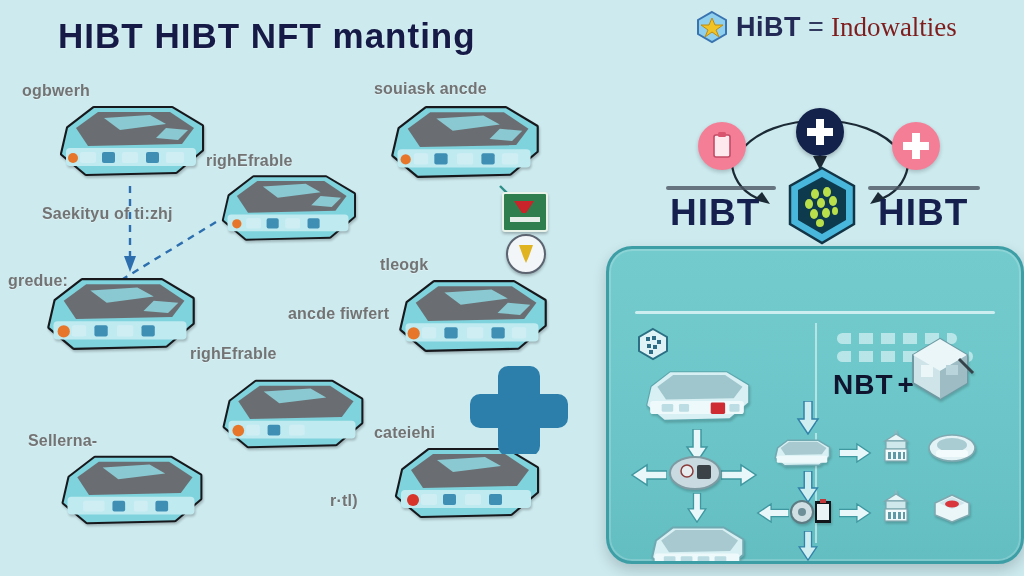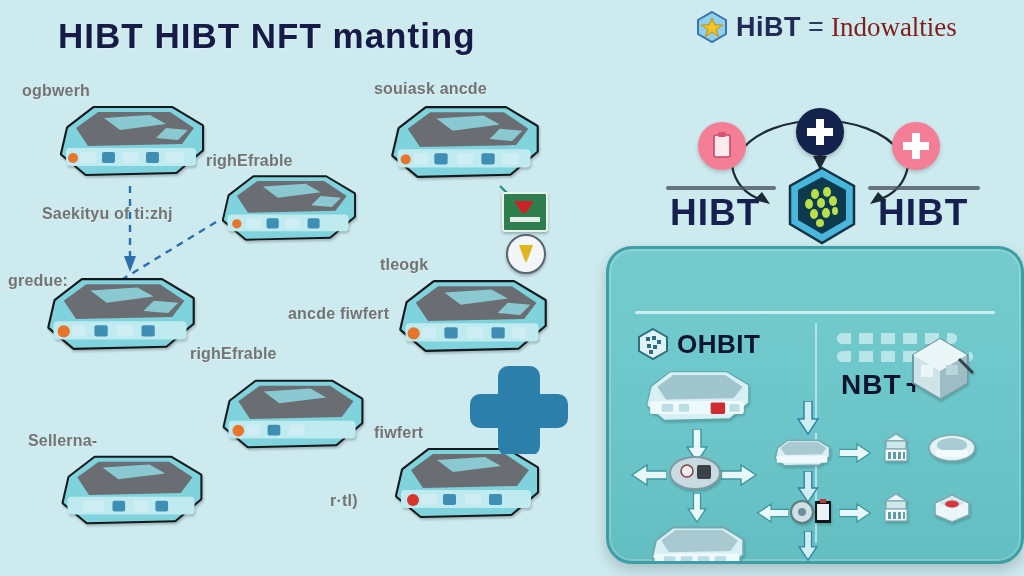--- a/index.html
+++ b/index.html
@@ -91,21 +91,21 @@
     background:rgba(235,250,252,.75);border-radius:2px;
   }
   .col-div{position:absolute;width:2px;background:rgba(240,252,253,.55);}
   #chip-ohbit{
     position:absolute;left:28px;top:78px;display:flex;align-items:center;gap:8px;
   }
   #chip-ohbit .txt{
     font-size:26px;font-weight:800;color:#0d1430;letter-spacing:.5px;
   }
   #nbt-label{
-    position:absolute;left:232px;top:120px;
+    position:absolute;left:224px;top:120px;
     font-size:28px;font-weight:800;color:#10152f;letter-spacing:1px;
     display:flex;align-items:flex-end;gap:4px;
   }
   .ghostline{
     position:absolute;left:228px;height:11px;border-radius:6px;
     background:repeating-linear-gradient(90deg,rgba(225,246,248,.85) 0 14px,rgba(225,246,248,0) 14px 22px);
     opacity:.75;
   }
 
   
@@ -276,21 +276,21 @@
     <path class="top" d="M30,30 L52,14 L124,14 L148,30 L136,46 L42,48 Z"></path>
     <path class="topsheen" d="M56,20 L104,17 L120,26 L72,32 Z"></path>
     <rect class="rim" x="20" y="50" width="130" height="18" rx="4"></rect>
     <rect class="win" x="36" y="54" width="22" height="11" rx="2"></rect>
     <rect class="win2" x="66" y="54" width="13" height="11" rx="2"></rect>
     <rect class="win" x="88" y="54" width="14" height="11" rx="2"></rect>
     <rect class="win2" x="110" y="54" width="13" height="11" rx="2"></rect>
   </svg>
 
   <div class="abs" style="left:374px;top:424px;">
-    <span class="label">fiwfert</span>
+    <span class="label">cateiehi</span>
   </div>
   <svg class="abs token" style="left:378px;top:440px;" width="176" height="86" viewBox="0 0 170 86">
     <path class="ink" d="M22,30 L48,10 L126,10 L156,28 L156,52 L130,74 L40,76 L16,56 Z"></path>
     <path class="body" d="M22,30 L48,10 L126,10 L156,28 L156,52 L130,74 L40,76 L16,56 Z"></path>
     <path class="top" d="M30,30 L52,14 L124,14 L148,30 L136,46 L42,48 Z"></path>
     <path class="topsheen" d="M56,20 L104,17 L120,26 L72,32 Z"></path>
     <rect class="rim" x="20" y="50" width="130" height="18" rx="4"></rect>
     <rect class="win" x="40" y="54" width="16" height="11" rx="2"></rect>
     <rect class="win2" x="62" y="54" width="13" height="11" rx="2"></rect>
     <rect class="win" x="84" y="54" width="16" height="11" rx="2"></rect>
@@ -380,21 +380,20 @@
         <polygon points="16,2 30,10 30,24 16,32 2,24 2,10" fill="#dff3f7" stroke="#2b6f84" stroke-width="2"></polygon>
         <g fill="#2e6c86">
           <rect x="9" y="10" width="4" height="4"></rect>
             <rect x="15" y="9" width="4" height="4"></rect>
           <rect x="20" y="13" width="4" height="4"></rect>
             <rect x="10" y="17" width="4" height="4"></rect>
           <rect x="16" y="18" width="4" height="4"></rect>
             <rect x="12" y="23" width="4" height="4"></rect>
         </g>
       </svg>
-      <span class="txt">OHBIT</span>
     </div>
 
     <svg class="bld" style="left:22px;top:116px;" width="132" height="62" viewBox="0 0 170 86">
       <path class="ink" style="stroke:#5aa6ad;stroke-width:3;" d="M22,30 L48,10 L126,10 L156,28 L156,52 L130,74 L40,76 L16,56 Z"></path>
       <path d="M22,30 L48,10 L126,10 L156,28 L156,52 L130,74 L40,76 L16,56 Z" fill="#d8f0f3"></path>
       <path d="M30,30 L52,14 L124,14 L148,30 L136,46 L42,48 Z" fill="#9fc6cd"></path>
       <rect x="20" y="50" width="130" height="18" rx="4" fill="#eef9fb"></rect>
       <rect x="36" y="54" width="16" height="11" rx="2" fill="#bcdde3"></rect>
       <rect x="60" y="54" width="14" height="11" rx="2" fill="#bcdde3"></rect>
       <rect x="104" y="52" width="20" height="16" rx="2" fill="#cf2b33"></rect>

